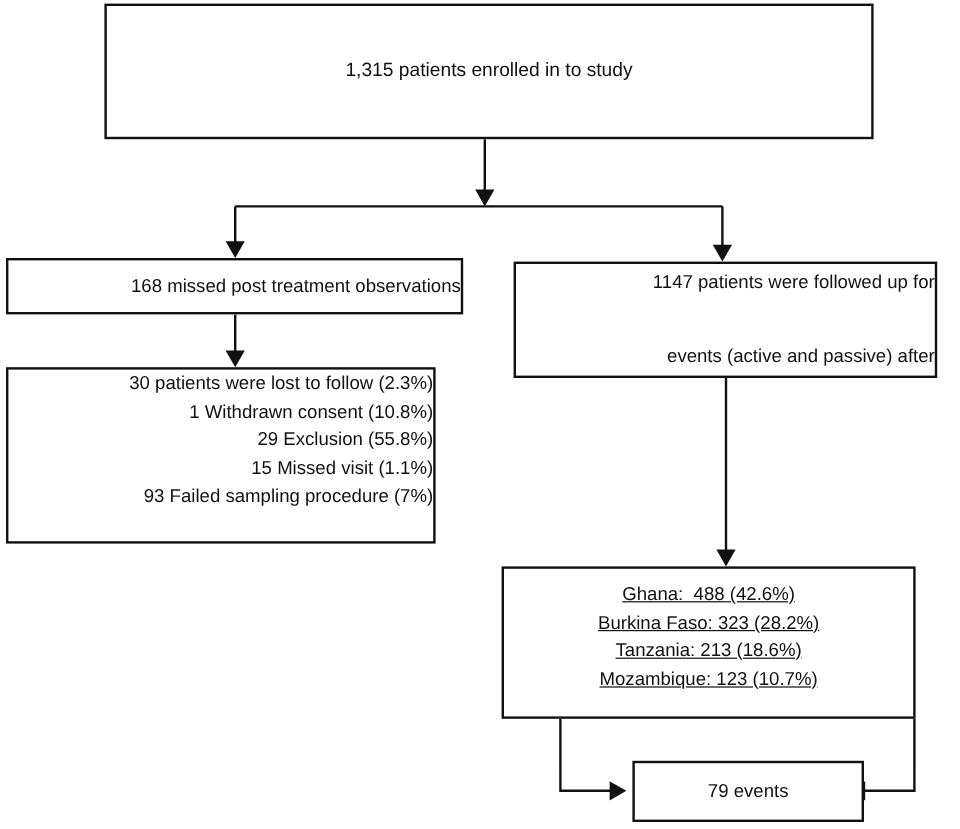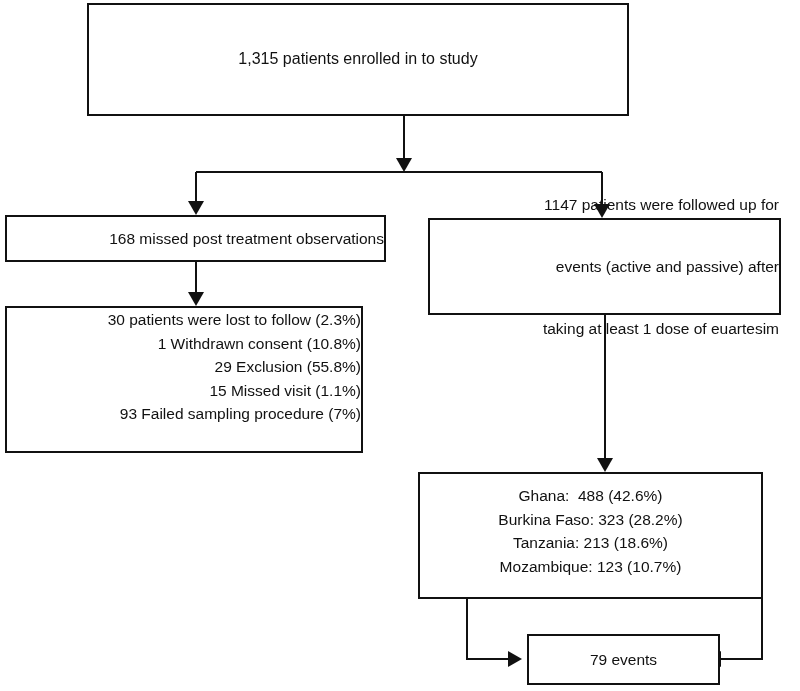--- a/index.html
+++ b/index.html
@@ -27,21 +27,21 @@
   }
   .node .line {
     white-space: pre;
     line-height: 1.42;
   }
   .center-text { text-align: center; align-items: center; }
   .left-text   { text-align: right; }
 
   
   #node-enrolled {
-    left: 87px; top: 3px; width: 542px; height: 113px;
+    left: 87px; top: 3px; width: 641px; height: 113px;
     align-items: center;
   }
   #node-enrolled .line { font-size: 16px; }
 
   #node-missed {
     left: 5px; top: 215px; width: 381px; height: 47px;
     padding-left: 12px;
   }
   #node-missed .line { font-size: 15.5px; }
 
@@ -57,20 +57,21 @@
     padding-left: 14px;
     justify-content: flex-start;
   }
   #node-reasons .line { font-size: 15.5px; line-height: 1.52; }
 
   #node-countries {
     left: 418px; top: 472px; width: 345px; height: 127px;
     justify-content: flex-start;
     padding-top: 10px;
     align-items: center;
+    text-decoration: underline;
   }
   #node-countries .line { font-size: 15.5px; line-height: 1.52; }
 
   #node-events {
     left: 527px; top: 634px; width: 193px; height: 51px;
     align-items: center;
   }
   #node-events .line { font-size: 15.5px; }
 
   
@@ -122,21 +123,20 @@
     <div class="line">1,315 patients enrolled in to study</div>
   </div>
 
   <div class="node left-text" id="node-missed">
     <div class="line">168 missed post treatment observations</div>
   </div>
 
   <div class="node left-text" id="node-followed">
     <div class="line">1147 patients were followed up for</div>
     <div class="line">events (active and passive) after</div>
-    <div class="line">taking at least 1 dose of euartesim</div>
   </div>
 
   <div class="node left-text" id="node-reasons">
     <div class="line">30 patients were lost to follow (2.3%)</div>
     <div class="line">1 Withdrawn consent (10.8%)</div>
     <div class="line">29 Exclusion (55.8%)</div>
     <div class="line">15 Missed visit (1.1%)</div>
     <div class="line">93 Failed sampling procedure (7%)</div>
   </div>
 

